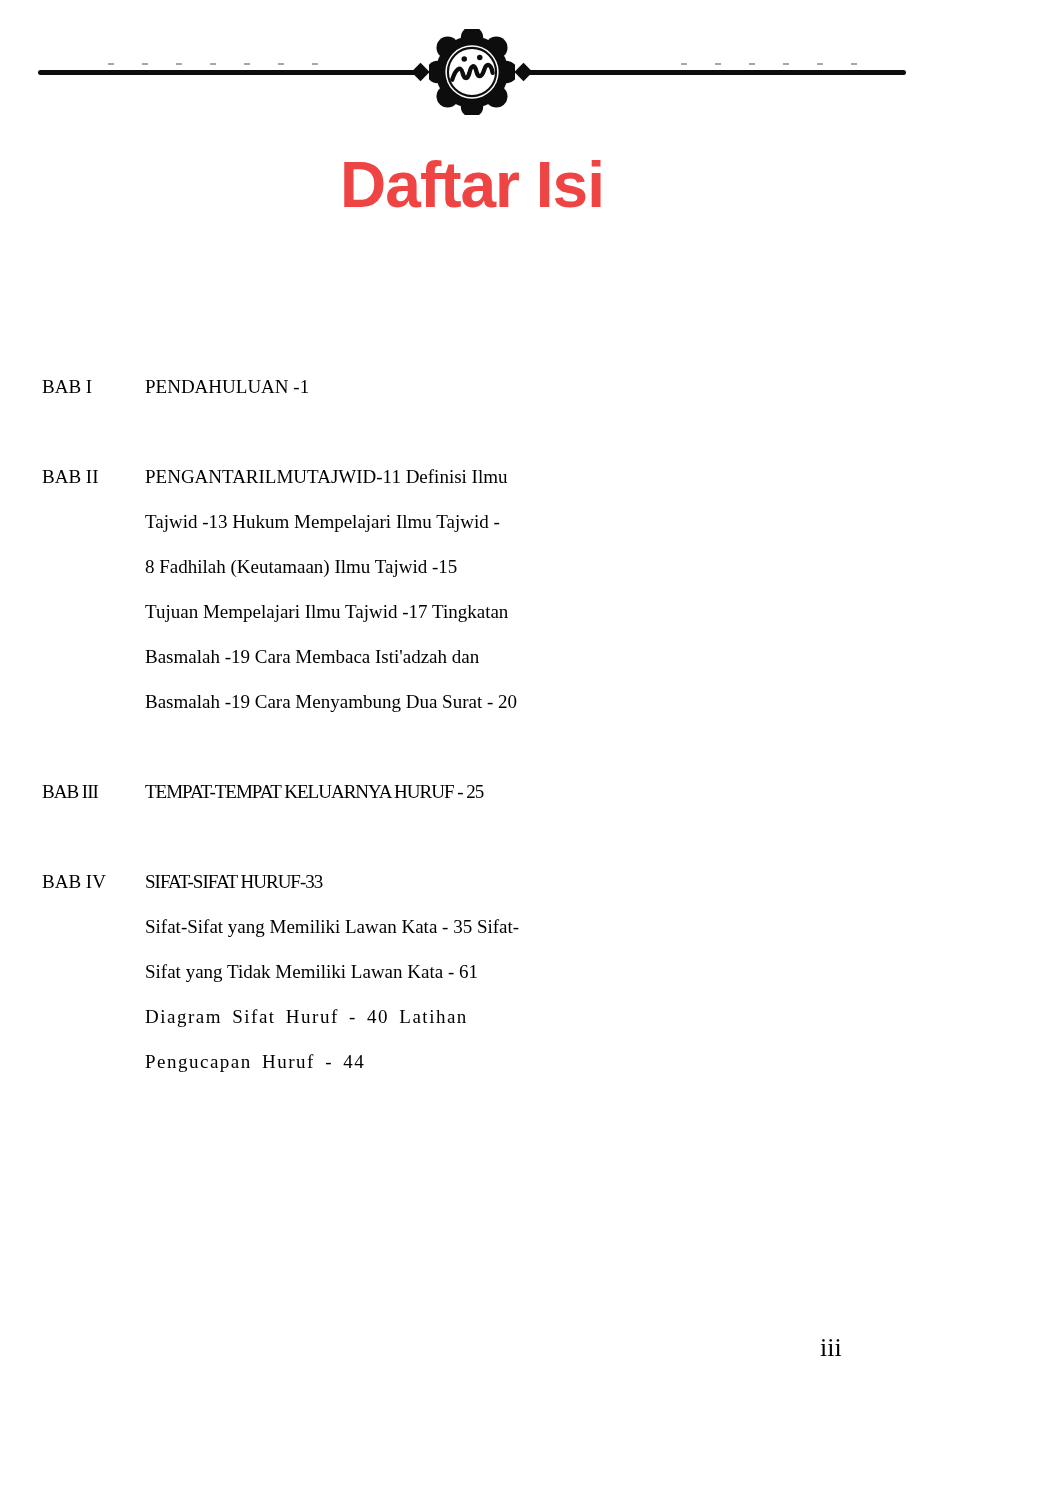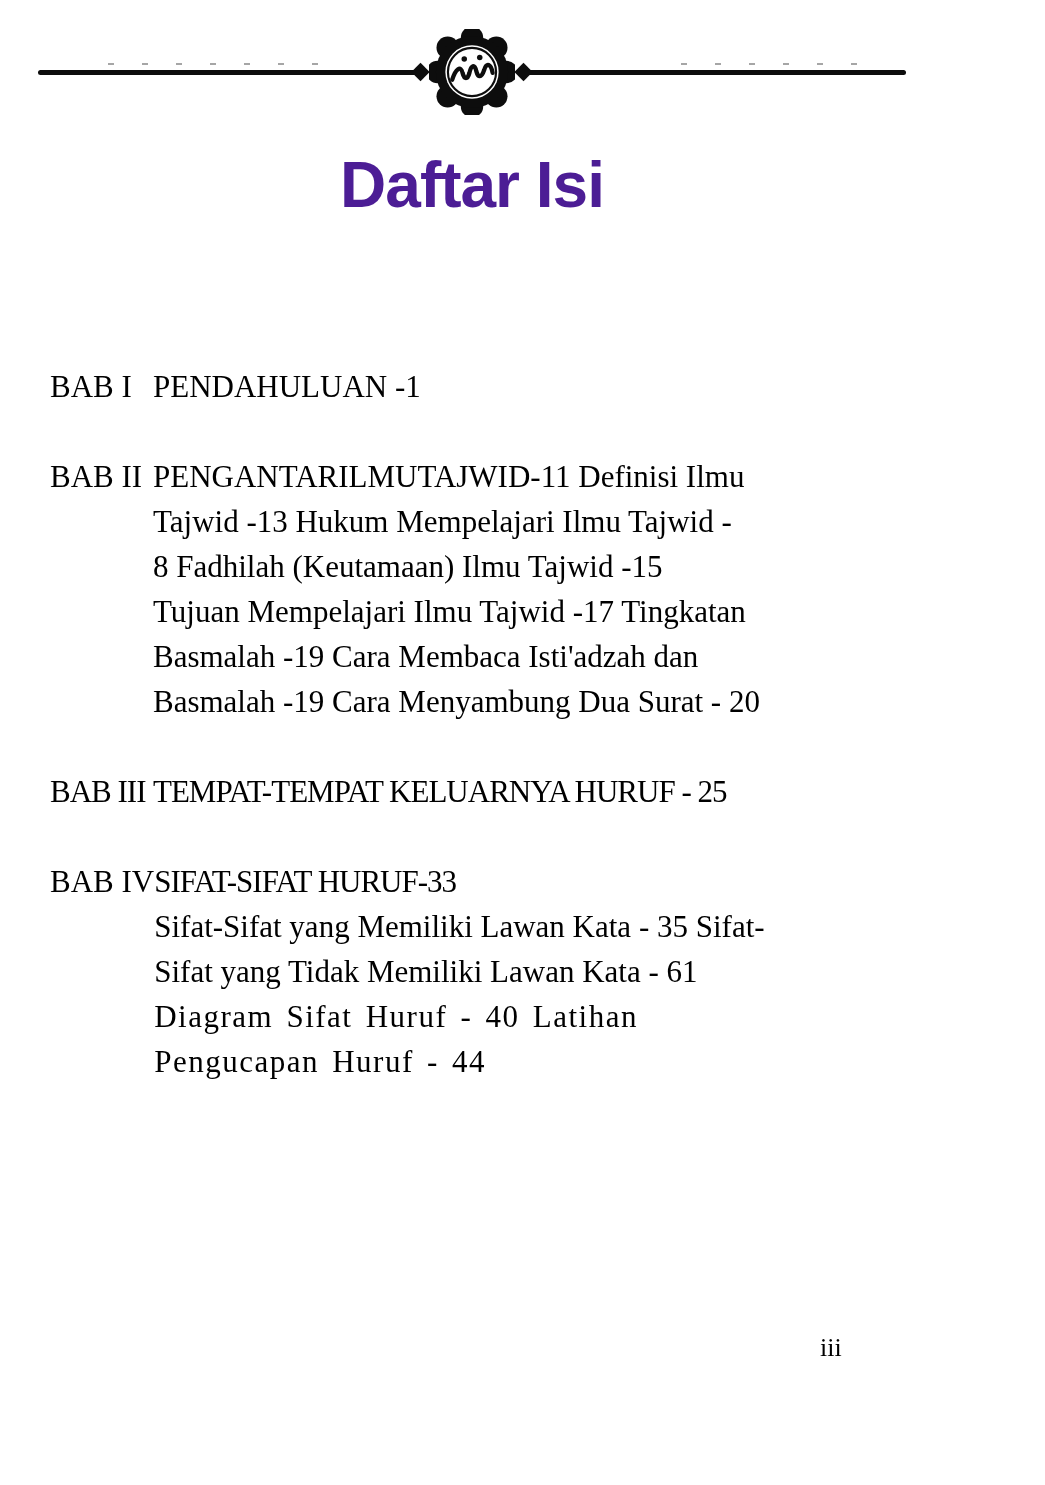--- a/index.html
+++ b/index.html
@@ -70,32 +70,31 @@
   .title {
     position: absolute;
     top: 148px;
     left: 38px;
     width: 868px;
     text-align: center;
     font-family: "Liberation Sans", sans-serif;
     font-weight: 700;
     font-size: 64px;
     letter-spacing: -1px;
-    color: #4c1d95;
+    color: #ef4444;
   }
 
   
   .toc {
     position: absolute;
     top: 364px;
     left: 42px;
     width: 880px;
-    font-size: 31px;
+    font-size: 19px;
     line-height: 45px;
-    margin-left: 8px;
   }
   .entry { display: flex; margin-bottom: 45px; }
   .entry:last-child { margin-bottom: 0; }
   .label { flex: 0 0 103px; white-space: nowrap; }
   .content { flex: 1 1 auto; }
   .line { white-space: nowrap; }
 
   .tight  { letter-spacing: -1px; }
   .spread { letter-spacing: 1.5px; word-spacing: 4px; }
 

